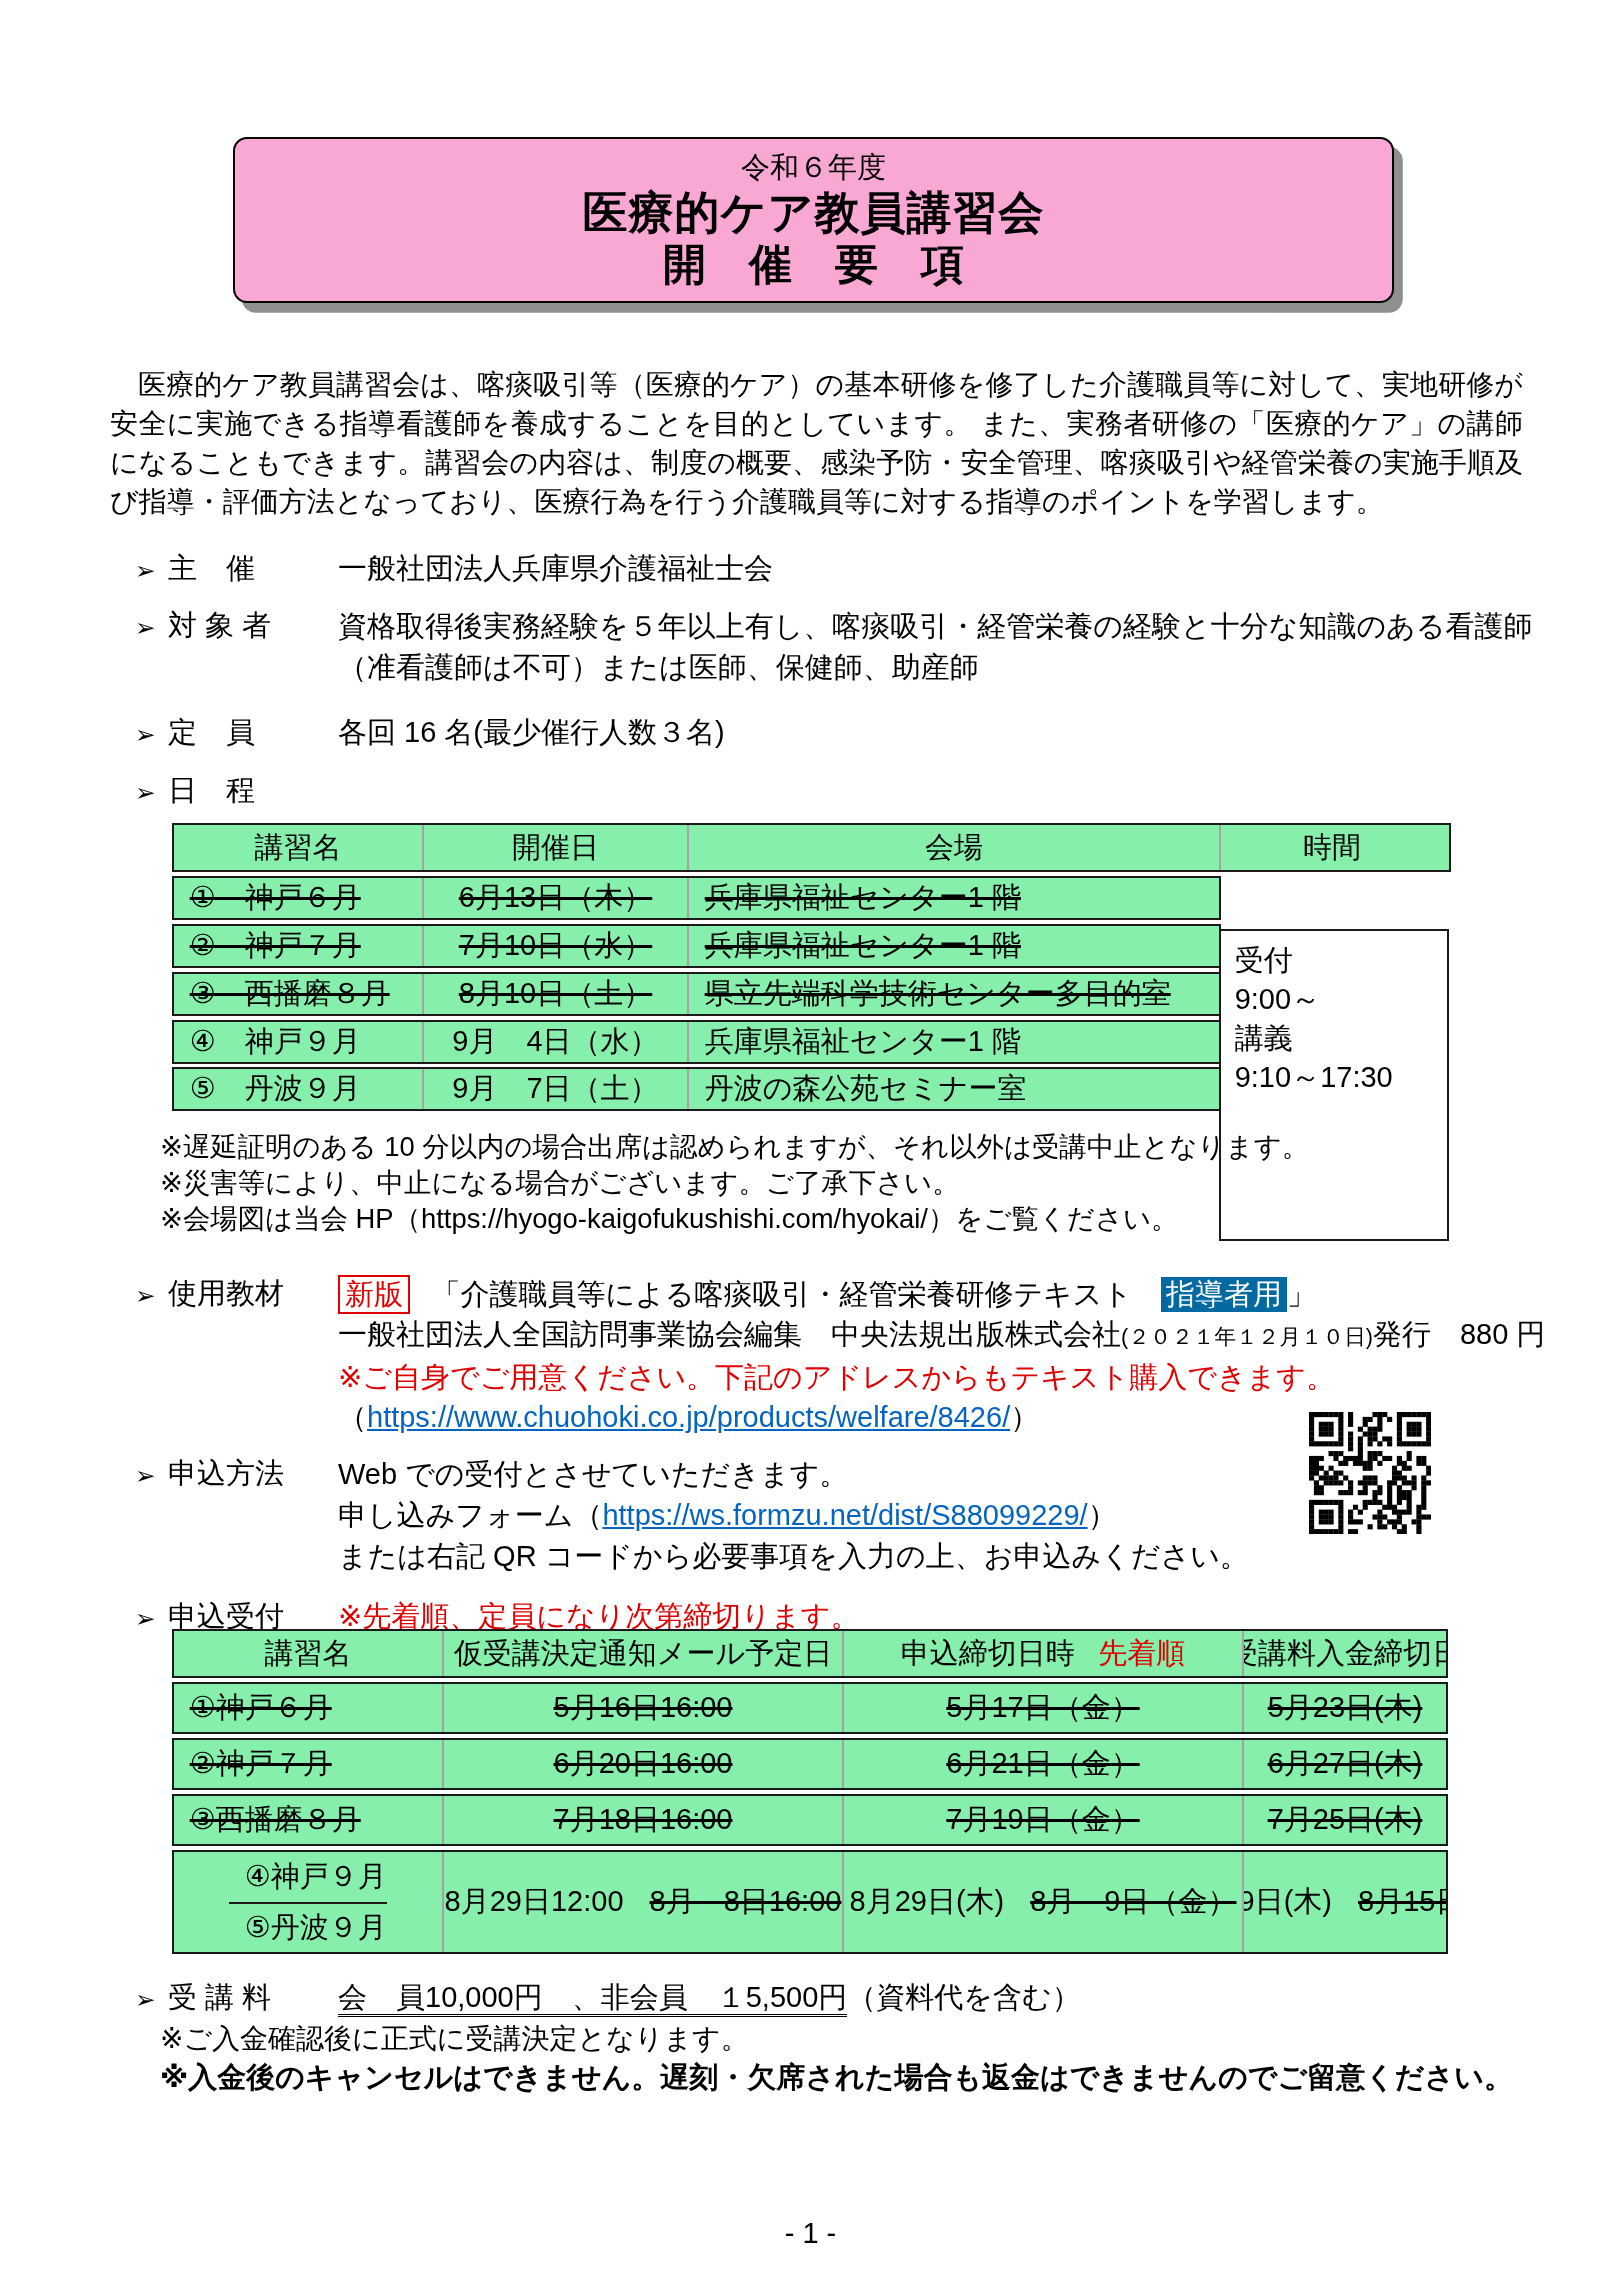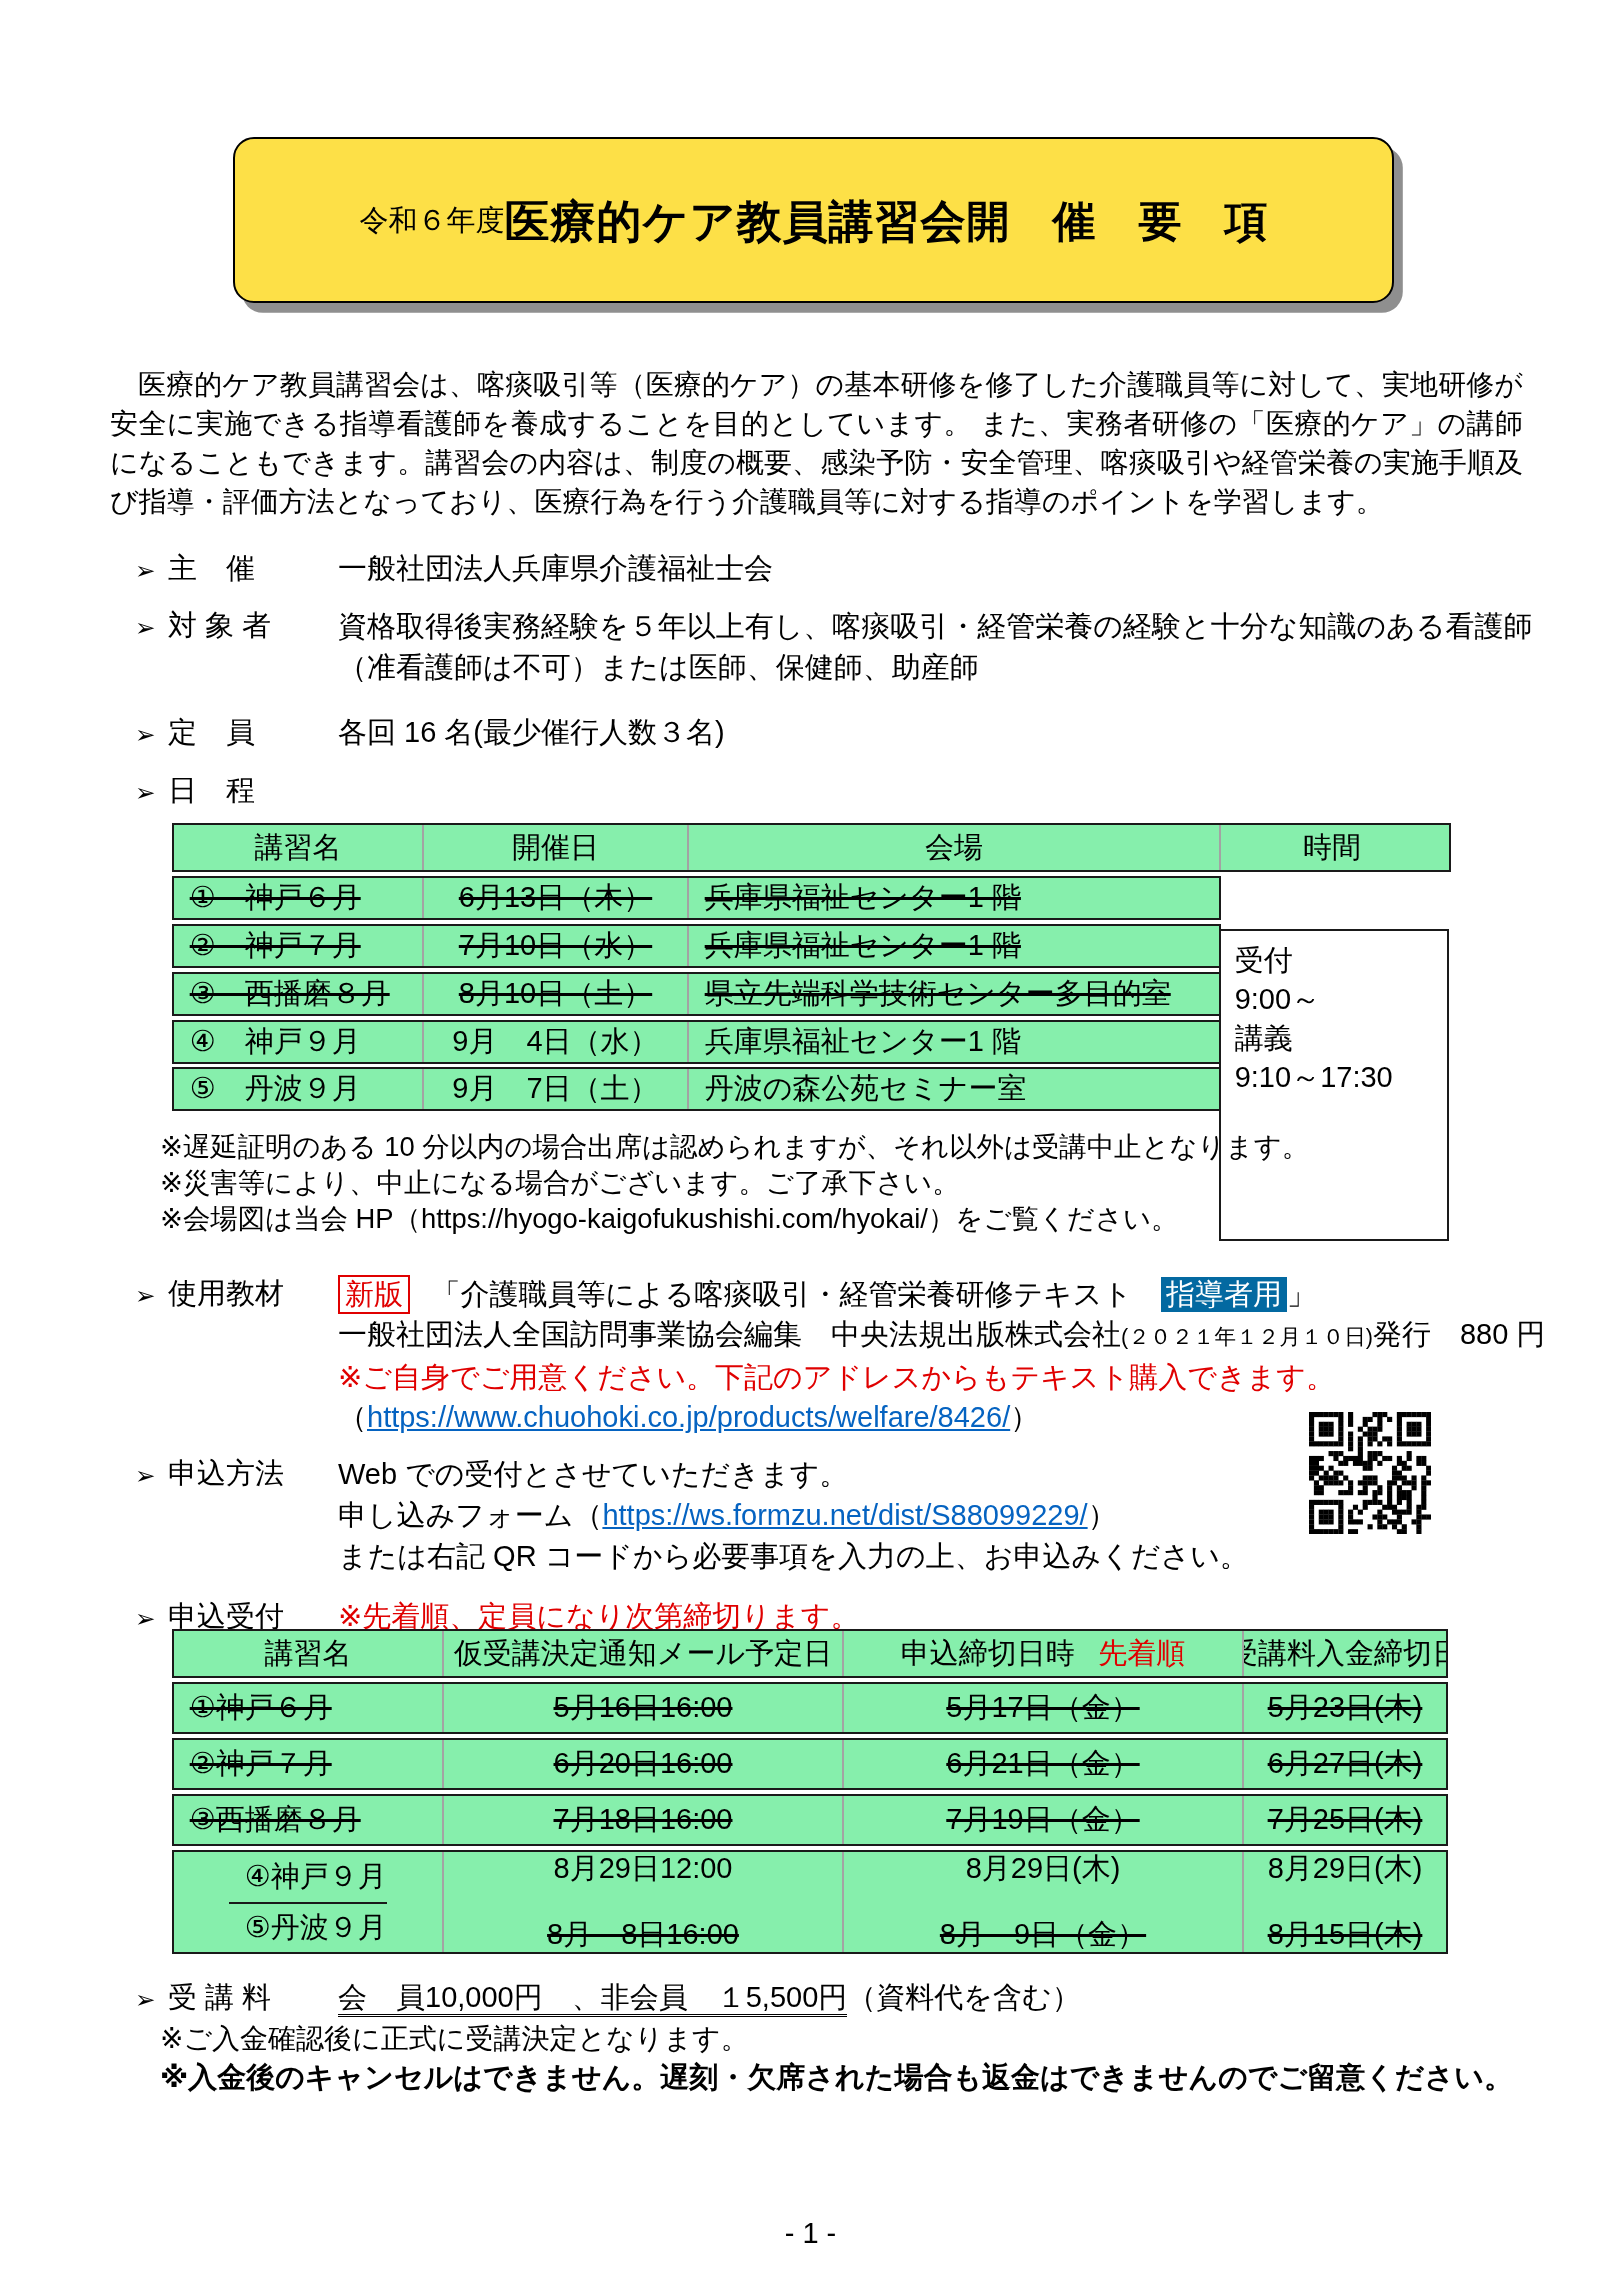--- a/index.html
+++ b/index.html
@@ -4,23 +4,23 @@
 <style>
   html,body{margin:0;padding:0;background:#e8e8e8;}
   .page{
     position:relative; width:1621px; height:2293px; background:#ffffff;
     font-family:"Liberation Sans","DejaVu Sans",sans-serif; color:#000;
     overflow:hidden;
   }
   
   .title-box{
     position:absolute; left:233px; top:137px; width:1157px; height:162px;
-    border:2.9px solid #000; border-radius:21px; background:#fde047;
+    border:2.9px solid #000; border-radius:14px; background:#f9a8d4;
     box-shadow:8.8px 9.8px 0 #8f8f8f;
-    display:flex; flex-direction:row; align-items:center; justify-content:center;
+    display:flex; flex-direction:column; align-items:center; justify-content:center;
   }
   .title-year{font-size:29px; line-height:33px;}
   .title-main{font-size:45px; font-weight:bold; line-height:51px; margin-top:3.9px; letter-spacing:1px;}
   .title-sub{font-size:43px; font-weight:bold; line-height:49px; margin-top:2px;}
   
   .intro{
     position:absolute; left:110px; top:365px; width:1413px;
     font-size:28px; line-height:39px; text-align:justify;
   }
   
@@ -46,21 +46,21 @@
     border:2px solid #1a1a1a; box-sizing:border-box;
     font-size:29px; line-height:39px; padding:9.8px 0 0 13.7px; background:#fff;
   }
   
   .t2-head{grid-template-columns:268px 400px 400px 204px; height:49px;}
   .t2-row{grid-template-columns:268px 400px 400px 204px; height:52px; margin-top:3.9px;}
   .t2-comb{grid-template-columns:268px 400px 400px 204px; height:104px; margin-top:3.9px;}
   .comb-names{display:flex; flex-direction:column; border-left:none;}
   .comb-names > div{height:52px; display:flex; align-items:center; padding-left:15.7px; box-sizing:border-box;}
   .comb-names > div + div{border-top:2px solid #1a1a1a;}
-  .comb-col{flex-direction:column; justify-content:center;gap:26px;}
+  .comb-col{flex-direction:row; justify-content:center;gap:26px;}
   .comb-col > div{height:52px; display:flex; align-items:center; justify-content:center;}
   
   .notes{position:absolute; left:160px; top:1129px; font-size:27.4px; line-height:36px;}
   
   .mline{line-height:40px;}
   .badge-new{color:#e00000; border:2px solid #e00000; padding:0 4.9px; margin-right:21.6px; display:inline-block; line-height:35px;}
   .badge-instr{color:#fff; background:#0369a1; padding:0 4.9px; display:inline-block; line-height:35px;}
   .small-paren{font-size:21.6px;}
   a.link{color:#0563c1; text-decoration:underline;}
   

